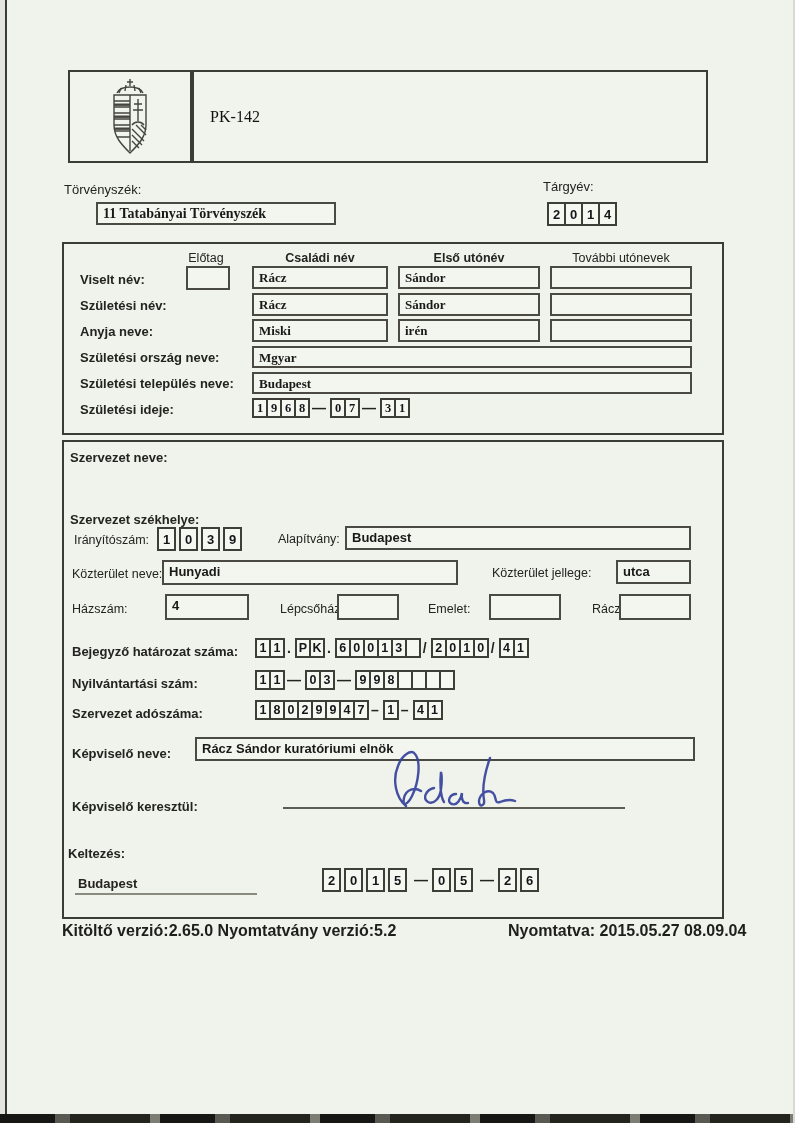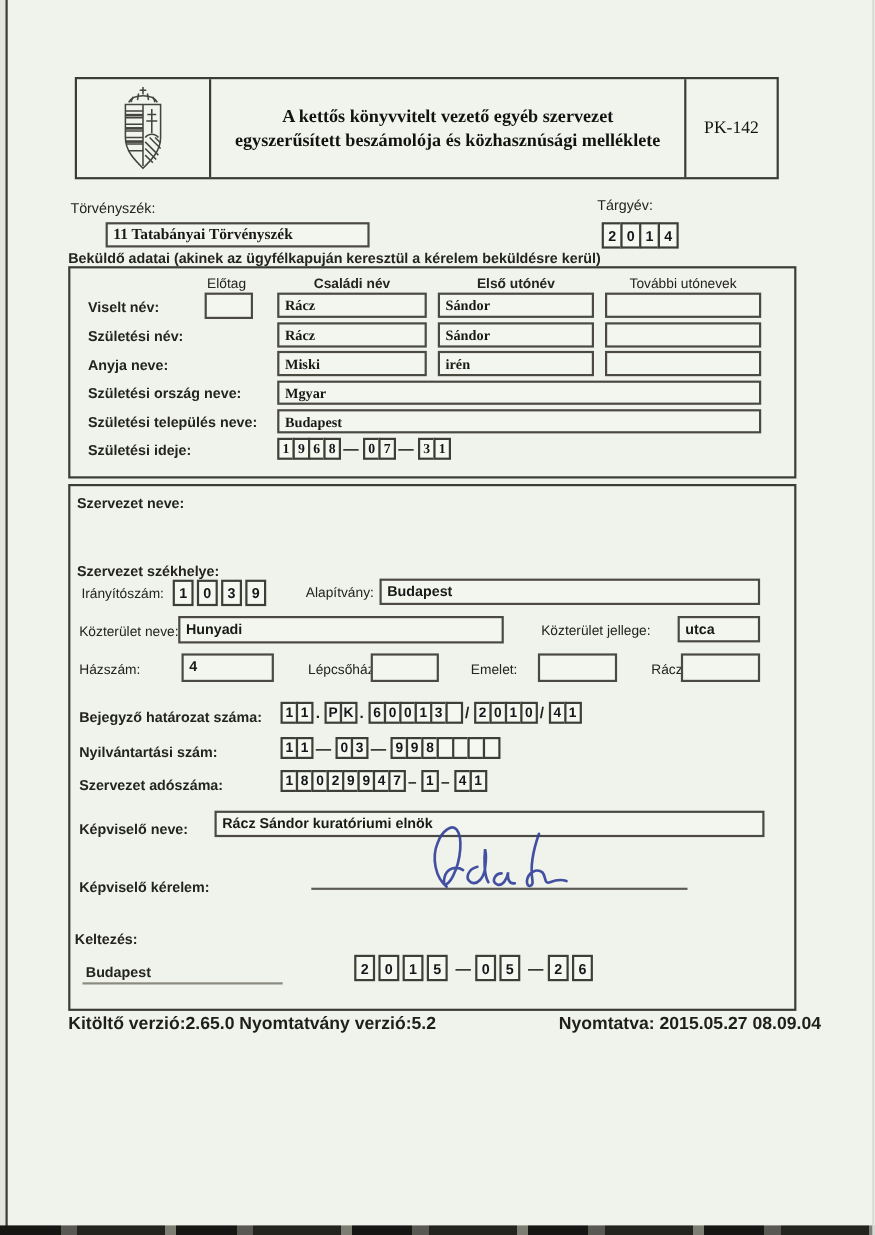--- a/index.html
+++ b/index.html
@@ -73,42 +73,37 @@
           <path d="M33,48 c3,-4 9,-4 12,0"></path>
           <path d="M33,52 l12,12 M33,58 l10,10 M33,64 l7,7 M37,48 l10,10 M42,48 l5,5"></path>
         </g>
         <g fill="#45453f">
           <rect x="15" y="26.5" width="16" height="2.4"></rect>
           <rect x="15" y="38.5" width="16" height="2.4"></rect>
           <rect x="15" y="50.5" width="16" height="2.4"></rect>
         </g>
       </svg>
     </div>
-    <div class="hdr-title">
-      <span>A kettős könyvvitelt vezető egyéb szervezet</span>
-      <span>egyszerűsített beszámolója és közhasznúsági melléklete</span>
-    </div>
     <div class="hdr-code">PK-142</div>
   </div>
 
   <div class="lbl" style="left:64px;top:182px;">Törvényszék:</div>
   <div class="ibox" style="left:96px;top:202px;width:240px;height:23px;">
     <span class="val lg">11 Tatabányai Törvényszék</span>
   </div>
   <div class="lbl" style="left:543px;top:179px;">Tárgyév:</div>
   <div class="cellrow md-cells joined" style="left:547px;top:202px;">
     <span class="cells joined">
         <span class="cell">2</span>
         <span class="cell">0</span>
         <span class="cell">1</span>
         <span class="cell">4</span>
       </span>
   </div>
 
-  <div class="lbl b" style="left:62px;top:227px;">Beküldő adatai (akinek az ügyfélkapuján keresztül a kérelem beküldésre kerül)</div>
 
   <div class="frame" style="left:62px;top:242px;width:658px;height:189px;"></div>
 
   <div class="colh" style="left:176px;width:60px;">Előtag</div>
   <div class="colh b" style="left:252px;width:136px;">Családi név</div>
   <div class="colh b" style="left:398px;width:142px;">Első utónév</div>
   <div class="colh" style="left:550px;width:142px;">További utónevek</div>
 
   <div class="lbl b" style="left:80px;top:272px;">Viselt név:</div>
   <div class="ibox" style="left:186px;top:266px;width:44px;height:24px;"></div>
@@ -286,21 +281,21 @@
         <span class="cell">4</span>
         <span class="cell">1</span>
       </span>
   </div>
 
   <div class="lbl b" style="left:72px;top:746px;">Képviselő neve:</div>
   <div class="ibox" style="left:195px;top:737px;width:500px;height:24px;">
     <span class="val sans">Rácz Sándor kuratóriumi elnök</span>
   </div>
 
-  <div class="lbl b" style="left:72px;top:799px;">Képviselő kérelem:</div>
+  <div class="lbl b" style="left:72px;top:799px;">Képviselő keresztül:</div>
   <div class="uline" style="left:283px;top:807px;width:342px;"></div>
   <svg class="abs" style="left:378px;top:746px;" width="150" height="66" viewBox="0 0 150 66">
     <g fill="none" stroke="#35429b" stroke-width="2.4" stroke-linecap="round" opacity="0.92">
       <path d="M28,60 C18,52 14,34 20,20 C24,9 33,3 37,8 C43,15 41,36 34,50 C30,58 24,62 26,52 C28,43 37,41 43,45"></path>
       <path d="M56,42 C48,44 44,52 50,56 C56,59 62,52 63,43 C64,36 64,30 63,26 C62,35 62,50 66,56"></path>
       <path d="M78,48 C72,48 68,56 74,58 C79,60 83,53 84,47 C83,53 85,58 90,57"></path>
       <path d="M112,12 C107,26 104,42 106,54 C107,60 101,62 101,55 C102,47 110,43 115,47 C119,51 116,58 122,56 C127,54 132,53 137,55"></path>
     </g>
   </svg>
 

